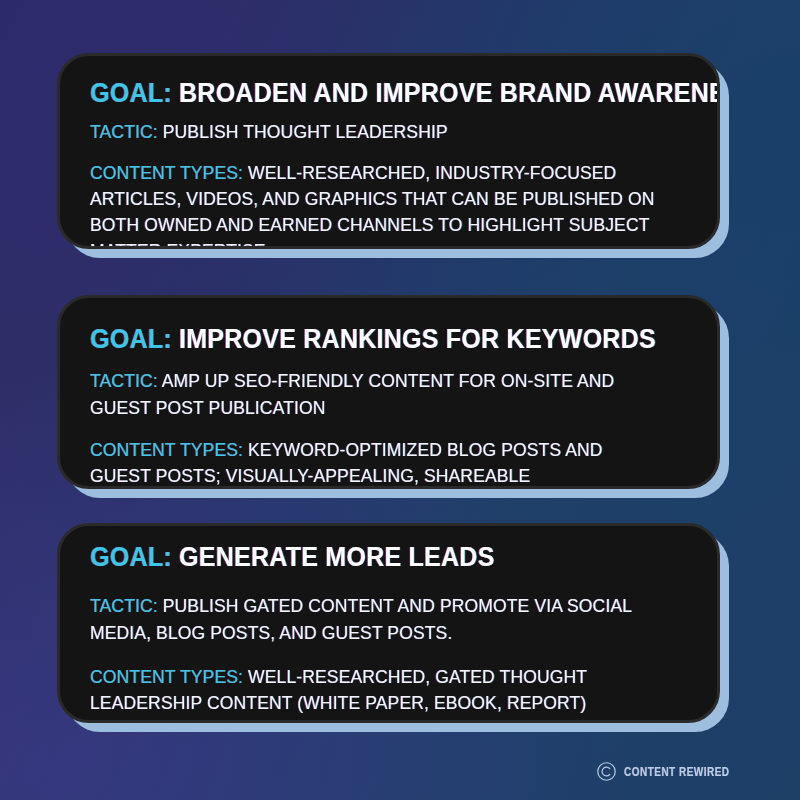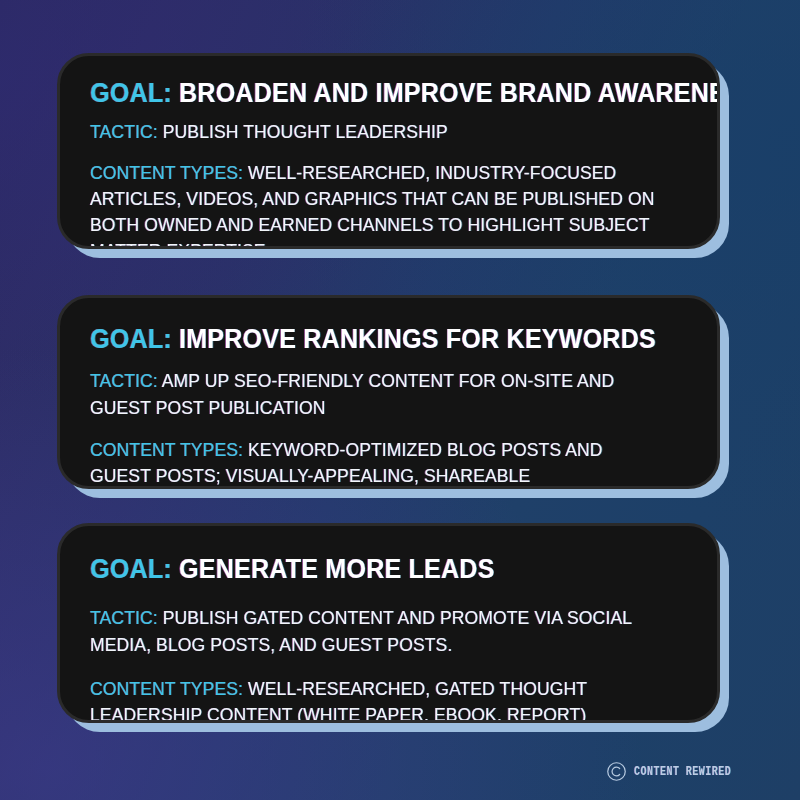--- a/index.html
+++ b/index.html
@@ -116,34 +116,33 @@
     color: #3fc5e8;
     text-shadow: -0.6px 0 rgba(255,130,255,0.35), 0.6px 0 rgba(120,240,255,0.38);
   }
 
   .c1 .goal-line { margin-bottom: 10px; }
   .c1 .para.tactic { margin-bottom: 14px; }
   .c2 .goal-line { margin-bottom: 13px; }
   .c2 .para.tactic { margin-bottom: 16px; }
   .c3 .goal-line { margin-bottom: 20px; }
   .c3 .para.tactic { margin-bottom: 18px; }
-  .c3 .card { padding-top: 28px; }
+  .c3 .card { padding-top: 16px; }
   .c2 .card { padding-top: 26px; }
 
   
   .logo {
     position: absolute;
     right: 44px;
     bottom: 18px;
     z-index: 3;
     display: flex;
     align-items: center;
     gap: 7px;
     opacity: 0.93;
-    font-family: Liberation Mono, monospace;
   }
   .logo-mark {
     width: 21px;
     height: 21px;
     flex: 0 0 21px;
     display: block;
   }
   .logo-text {
     font-size: 12.5px;
     font-weight: 700;

